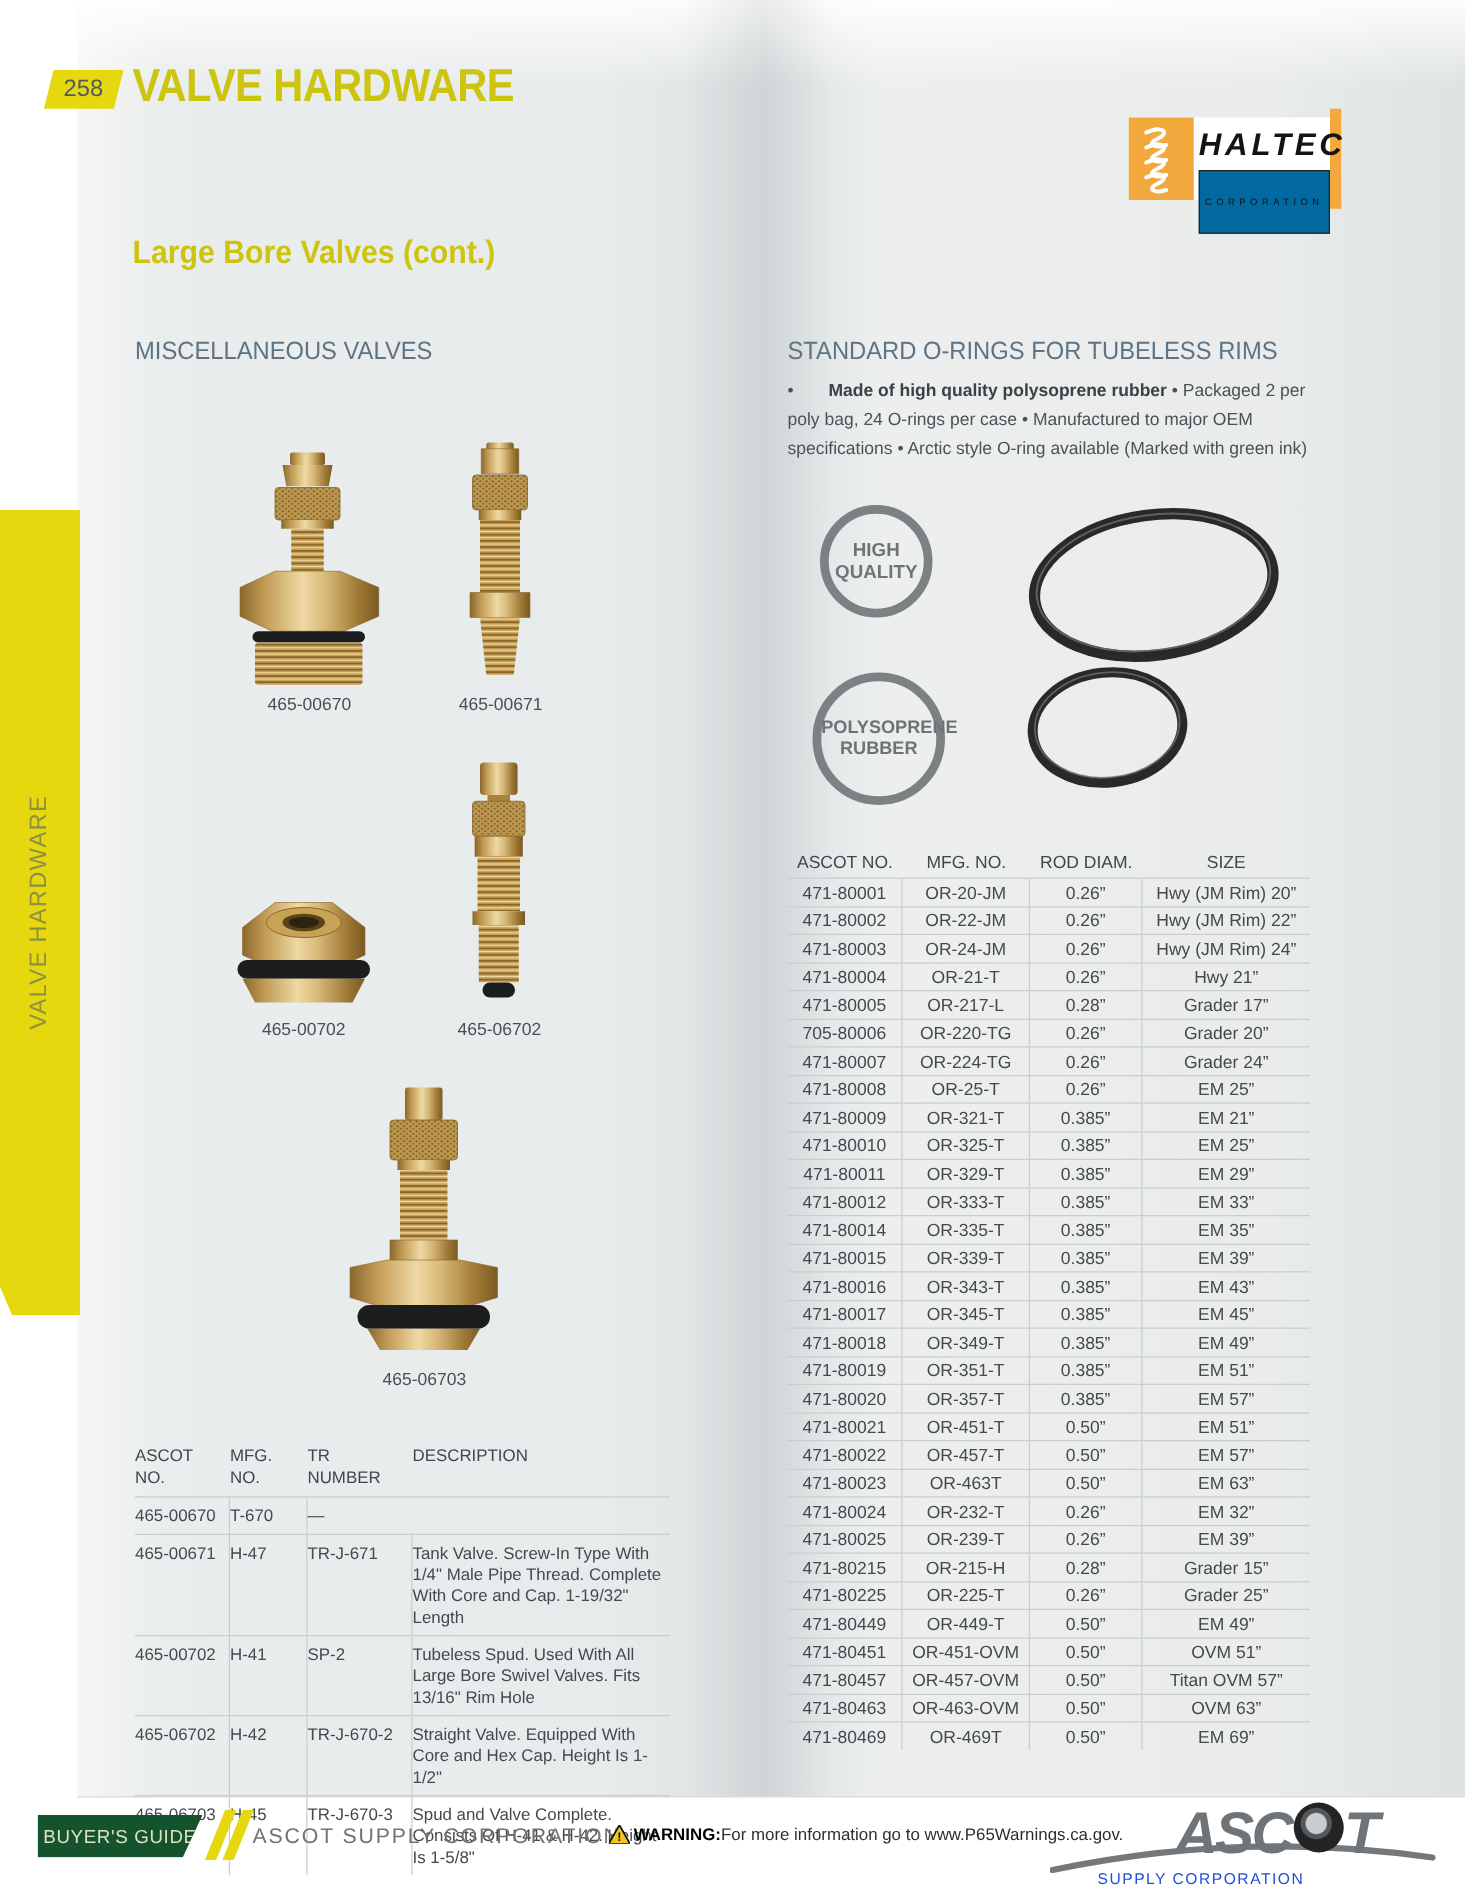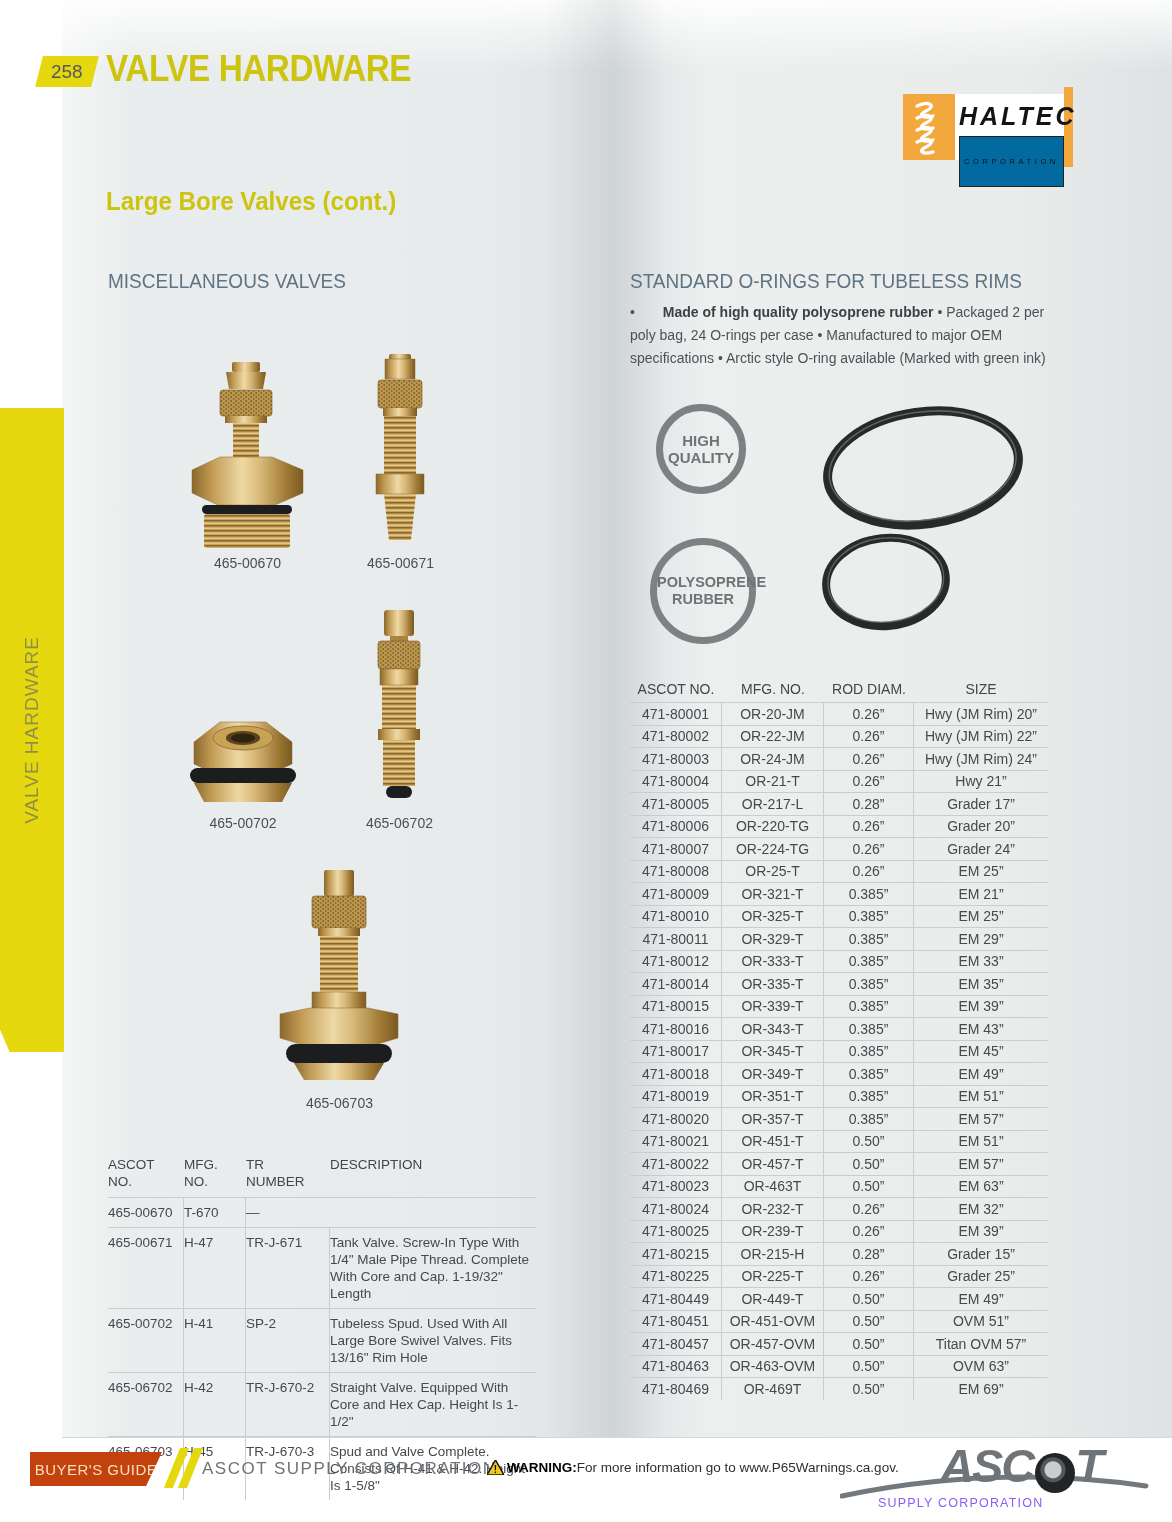--- a/index.html
+++ b/index.html
@@ -53,34 +53,34 @@
   #valve-table .trow{grid-template-columns:76px 62px 84px 206px;}
   #valve-table .thead .tcell{padding-bottom:7px;color:#3f474d;}
   #valve-table .tbody{border-top:1px solid #c9cdce;}
   #valve-table .tcell{padding:6px 6px 6px 0;line-height:17px;}
   #valve-table .tbody .tcell:not(:last-child){border-right:1px solid #c9cdce;}
   
   .side-tab{position:absolute;left:0;top:408px;width:64px;height:644px;background:#e5d80f;
          clip-path:polygon(0 0,100% 0,100% 100%,15% 100%,0 96.5%);display:flex;align-items:center;justify-content:center;}
   .side-tab span{writing-mode:vertical-rl;transform:rotate(180deg);font-size:19px;color:#8e8f45;letter-spacing:1px;white-space:nowrap;}
   
-  .fband{position:absolute;left:30px;top:1452px;width:132px;height:34px;background:#c2410c;
+  .fband{position:absolute;left:30px;top:1452px;width:132px;height:34px;background:#14532d;
          clip-path:polygon(0 0,100% 0,88% 100%,0 100%);display:flex;align-items:center;justify-content:center;}
   .fband span{font-size:15px;color:rgba(255,252,215,.85);letter-spacing:.5px;}
   .fslash{position:absolute;top:1448px;width:9px;height:40px;background:#e5d80f;transform:skewX(-22deg);}
   .company{position:absolute;left:202px;top:1459px;font-size:17px;color:#6e7377;letter-spacing:1.5px;white-space:nowrap;}
   .warning{position:absolute;left:487px;top:1460px;display:flex;align-items:center;font-size:13.5px;color:#2c2f31;white-space:nowrap;}
   .warning b{margin:0 0 0 3px;color:#000;}
   .ascot{position:absolute;left:898px;top:1438px;width:256px;height:78px;}
-  .ascot-main{position:absolute;left:42px;top:0;display:flex;align-items:flex-end;
+  .ascot-main{position:absolute;left:42px;top:0;display:flex;align-items:flex-start;
          font-style:italic;font-weight:bold;font-size:47px;color:#6f7478;letter-spacing:-2px;}
   .tire{width:40px;height:40px;border-radius:50%;margin:4px 0 0 2px;
          background:radial-gradient(circle at 45% 42%,#caccce 0 8px,#55585a 9px 12px,#232425 13px);}
   .ascot-swoosh{position:absolute;left:-58px;top:34px;}
-  .ascot-sub{position:absolute;left:-20px;top:58px;font-size:12.5px;color:#8b5cf6;letter-spacing:1.2px;white-space:nowrap;}
+  .ascot-sub{position:absolute;left:-20px;top:58px;font-size:12.5px;color:#1d4ed8;letter-spacing:1.2px;white-space:nowrap;}
 </style>
 </head>
 <body>
 
 <div class="page">
 
   <svg width="0" height="0" style="position:absolute" aria-hidden="true">
     <defs>
       <linearGradient id="brass" x1="0" y1="0" x2="1" y2="0">
         <stop offset="0" stop-color="#8a672c"></stop>
@@ -246,21 +246,21 @@
         <div class="tcell">0.26”</div>
         <div class="tcell">Hwy 21”</div>
       </div>
       <div class="trow tbody">
         <div class="tcell">471-80005</div>
         <div class="tcell">OR-217-L</div>
         <div class="tcell">0.28”</div>
         <div class="tcell">Grader 17”</div>
       </div>
       <div class="trow tbody">
-        <div class="tcell">471-80006</div>
+        <div class="tcell">705-80006</div>
         <div class="tcell">OR-220-TG</div>
         <div class="tcell">0.26”</div>
         <div class="tcell">Grader 20”</div>
       </div>
       <div class="trow tbody">
         <div class="tcell">471-80007</div>
         <div class="tcell">OR-224-TG</div>
         <div class="tcell">0.26”</div>
         <div class="tcell">Grader 24”</div>
       </div>

